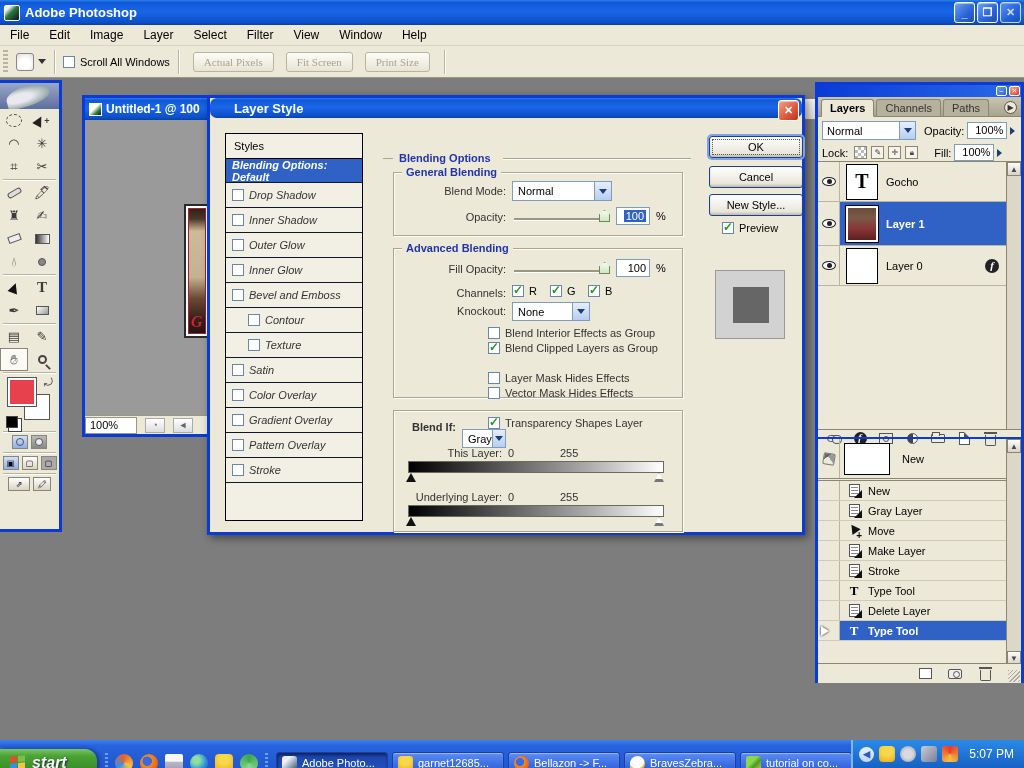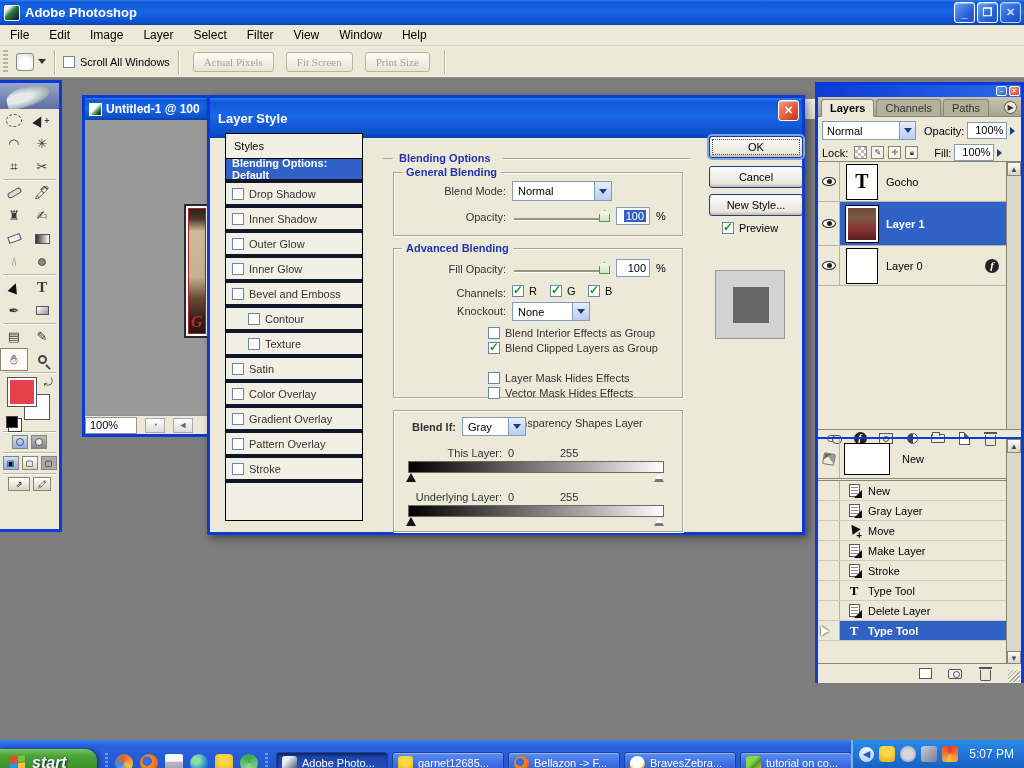--- a/index.html
+++ b/index.html
@@ -63,27 +63,27 @@
   #doc-canvas { position:absolute; left:0; top:22px; right:0; bottom:19px; background:#9a9a9a; }
   #photo-sliver { position:absolute; left:99px; top:84px; width:26px; height:134px; border:2px solid #2a2a2a; background:#fff; padding:2px; }
   #photo-inner { width:100%; height:100%; border:1px solid #a82030; background:linear-gradient(180deg,#2e2218 0%,#4a3828 8%,#cdbb98 18%,#c4b190 55%,#6a4a35 72%,#38221a 88%,#241510 100%); position:relative; }
   #photo-script { position:absolute; bottom:2px; left:2px; color:#c42438; font-family:"Liberation Serif", serif; font-style:italic; font-weight:bold; font-size:16px; }
   #doc-status { position:absolute; left:0; bottom:0; right:0; height:19px; background:#ece9d8; border-top:1px solid #9a9684; display:flex; align-items:center; }
   #doc-zoom { width:52px; height:17px; background:#fff; border:1px solid #9a9684; padding:1px 4px; font-size:11px; }
   #doc-status .mini { width:20px; height:15px; border:1px solid #aaa; background:linear-gradient(180deg,#fff,#ddd); margin-left:8px; display:flex; align-items:center; justify-content:center; font-size:9px; color:#666; }
 
   
   #dlg { position:absolute; left:207px; top:95px; width:598px; height:440px; border:3px solid #0a3bd7; background:#ece9d8; box-shadow:3px 3px 8px rgba(0,0,0,.45); }
-  #dlg-title { height:40px; padding-left:6px; font-size:13px; position:relative; }
+  #dlg-title { height:20px; padding-left:22px; font-size:13px; position:relative;border-radius:7px; }
   #dlg-close { position:absolute; right:3px; top:2px; }
   #dlg-body { position:absolute; left:0; top:24px; right:0; bottom:0; }
 
   #styles-panel { position:absolute; left:15px; top:11px; width:138px; height:388px; background:#f2f0e4; border:1px solid #000; }
   #styles-header { height:25px; border-bottom:1px solid #000; display:flex; align-items:center; padding-left:8px; background:#f2f0e4; }
-  .style-row { height:25px; display:flex; align-items:center; padding-left:6px; border-bottom:4px solid #0f172a; font-size:11px; color:#333; }
+  .style-row { height:25px; display:flex; align-items:center; padding-left:6px; border-bottom:1px solid #0f172a; font-size:11px; color:#333;font-style:italic; }
   .style-row.sel { background:#2f62c4; color:#fff; font-weight:bold; height:24px; }
   .style-row .checkbox { margin-right:5px; }
   .style-row.indent { padding-left:22px; }
 
   .groupbox { position:absolute; border:1px solid #a9a698; box-shadow:inset 1px 1px 0 #fdfcf7, 1px 1px 0 #fdfcf7; }
   .gcaption { position:absolute; top:-7px; left:8px; background:#ece9d8; padding:0 4px; color:#2233b0; font-weight:bold; font-size:11px; }
   .blue-label { color:#2233b0; font-weight:bold; font-size:11px; }
   .flabel { position:absolute; font-size:11px; color:#333; text-align:right; }
   .dropdown { position:absolute; height:20px; background:#fff; border:1px solid #7f9db9; display:flex; align-items:center; }
   .dropdown .val { flex:1; padding-left:5px; font-size:11px; }
@@ -474,21 +474,21 @@
               <span>Layer Mask Hides Effects</span>
             </div>
           <div class="adv-cb-row" style="top:138px;">
               <span class="checkbox"></span>
               <span>Vector Mask Hides Effects</span>
             </div>
         </div>
 
         <div class="groupbox" style="left:10px;top:258px;width:290px;height:122px;">
           <span class="flabel blue-label" style="left:0;top:10px;width:62px;">Blend If:</span>
-          <div class="dropdown" style="left:68px;top:6px;width:64px;height:19px;">
+          <div class="dropdown" style="left:68px;top:18px;width:44px;height:19px;">
             <span class="val">Gray</span>
             <span class="arrowbtn">
                 <span class="dd-caret"></span>
               </span>
           </div>
           <span class="flabel" style="left:0;top:36px;width:108px;">This Layer:</span>
           <span class="flabel" style="left:114px;top:36px;width:14px;text-align:left;">0</span>
           <span class="flabel" style="left:166px;top:36px;width:24px;text-align:left;">255</span>
           <div class="gradbar" style="left:14px;top:50px;width:256px;"></div>
           <div class="tri-handle black" style="left:12px;top:62px;"></div>

